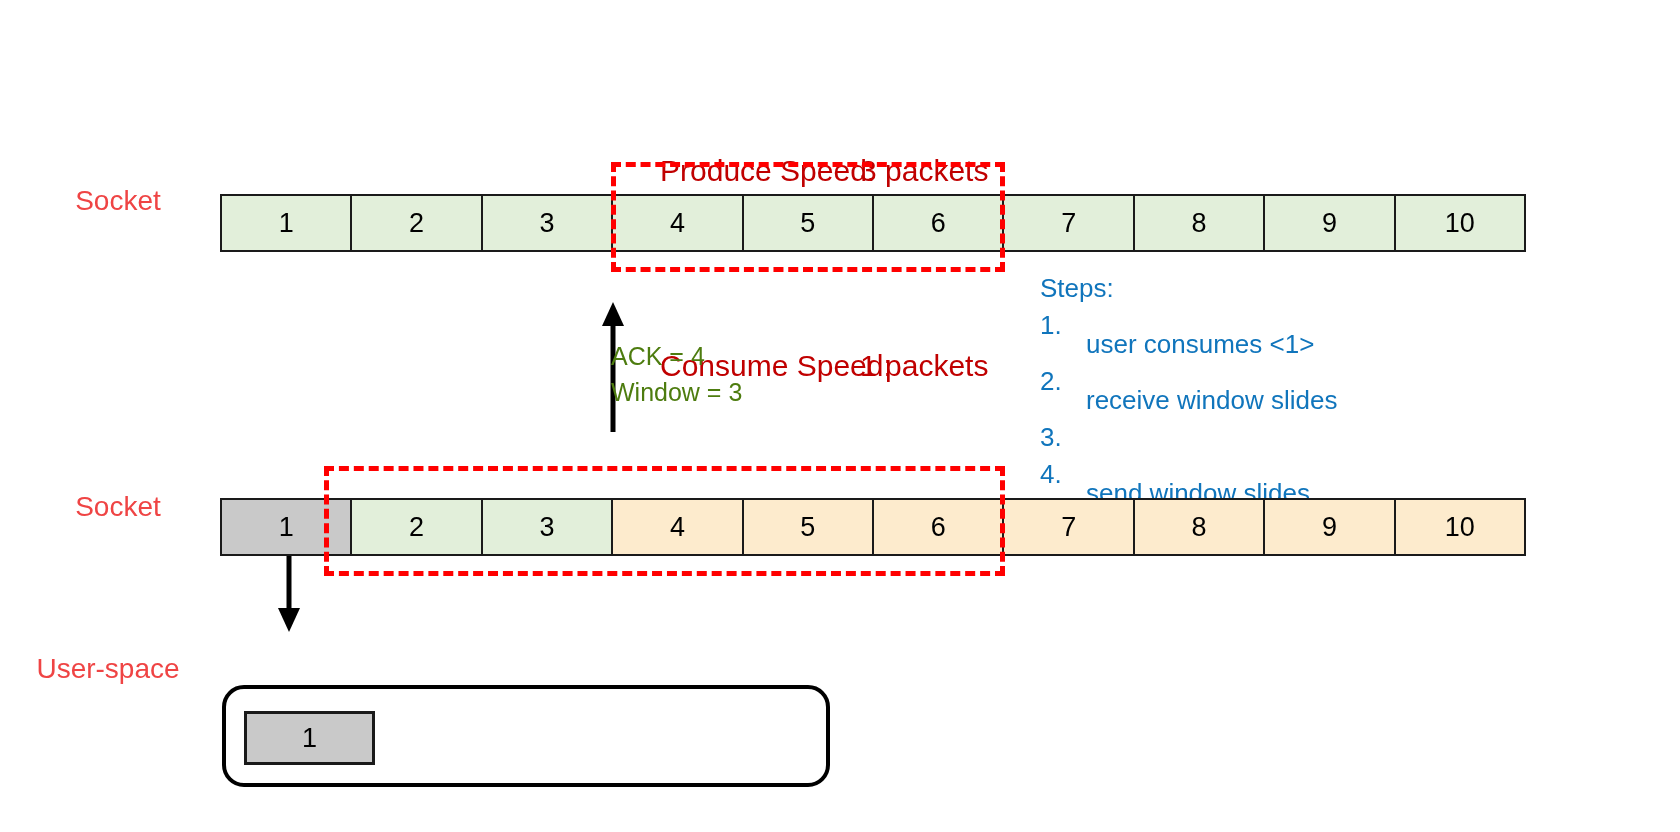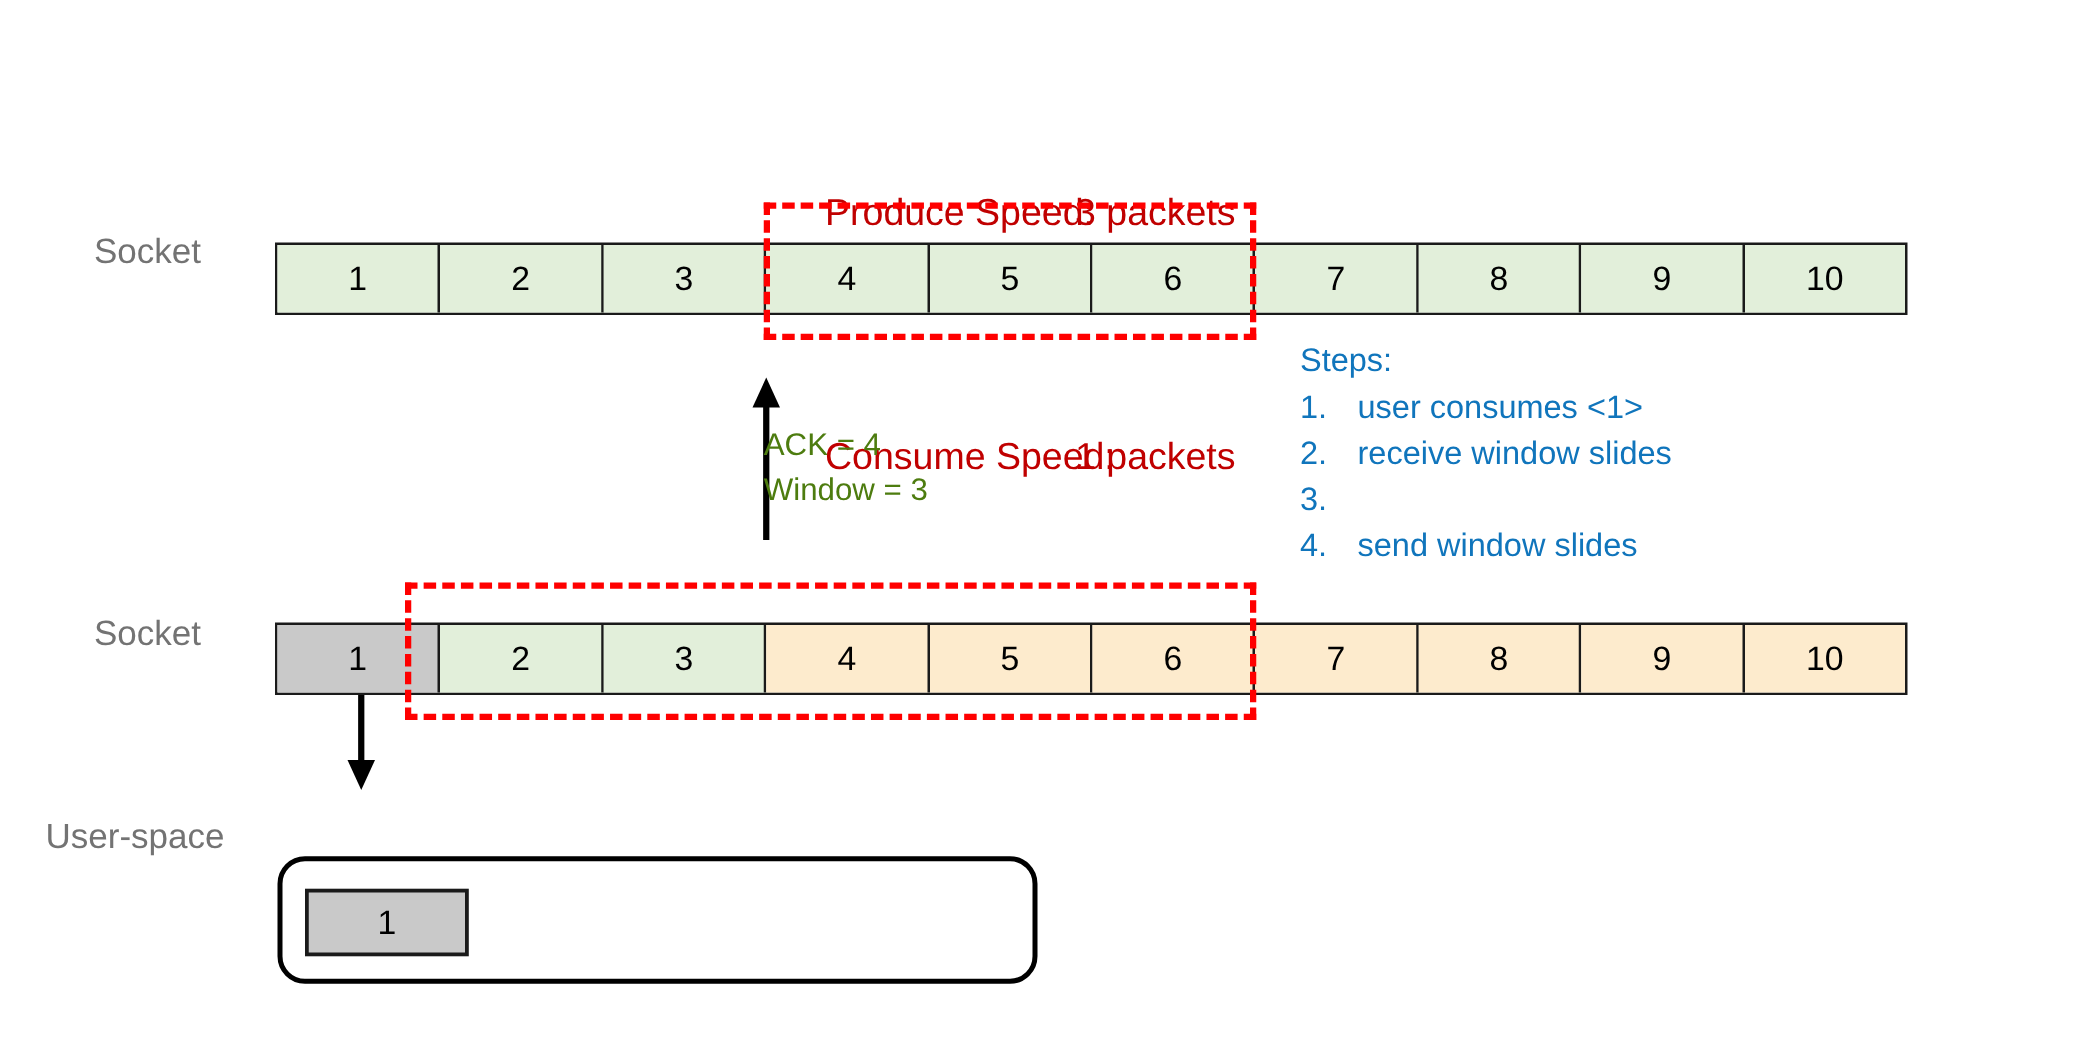--- a/index.html
+++ b/index.html
@@ -34,21 +34,21 @@
   .speed-line { display: block; }
   .speed-label { display: inline-block; width: 200px; }
   .speed-value { display: inline-block; margin-top: 15px; }
 
   
   .row-label {
     position: absolute;
     text-align: center;
     font-size: 28px;
     line-height: 38px;
-    color: #737373;
+    color: #ef4444;
     width: 200px;
   }
   .row-label span { display: block; }
 
   #sender-label  { left: 18px; top: 182px; }
   #receiver-label{ left: 18px; top: 488px; }
   #consumer-label{ left: 8px;  top: 650px; }
 
   
   .packet-row {
@@ -106,21 +106,21 @@
     position: absolute;
     left: 1040px;
     top: 270px;
     color: #1075BC;
     font-size: 26px;
     line-height: 37px;
   }
   .steps-title { font-weight: normal; display: block; }
   .step-item { display: flex; }
   .step-num { width: 46px; flex: 0 0 46px; }
-  .step-text { flex: 1 1 auto; }
+  .step-text { flex: 1 1 auto; margin-top: 19px; }
 
   
   #consumer-box {
     position: absolute;
     left: 222px;
     top: 685px;
     width: 608px;
     height: 102px;
     border: 4px solid #000000;
     border-radius: 22px;

